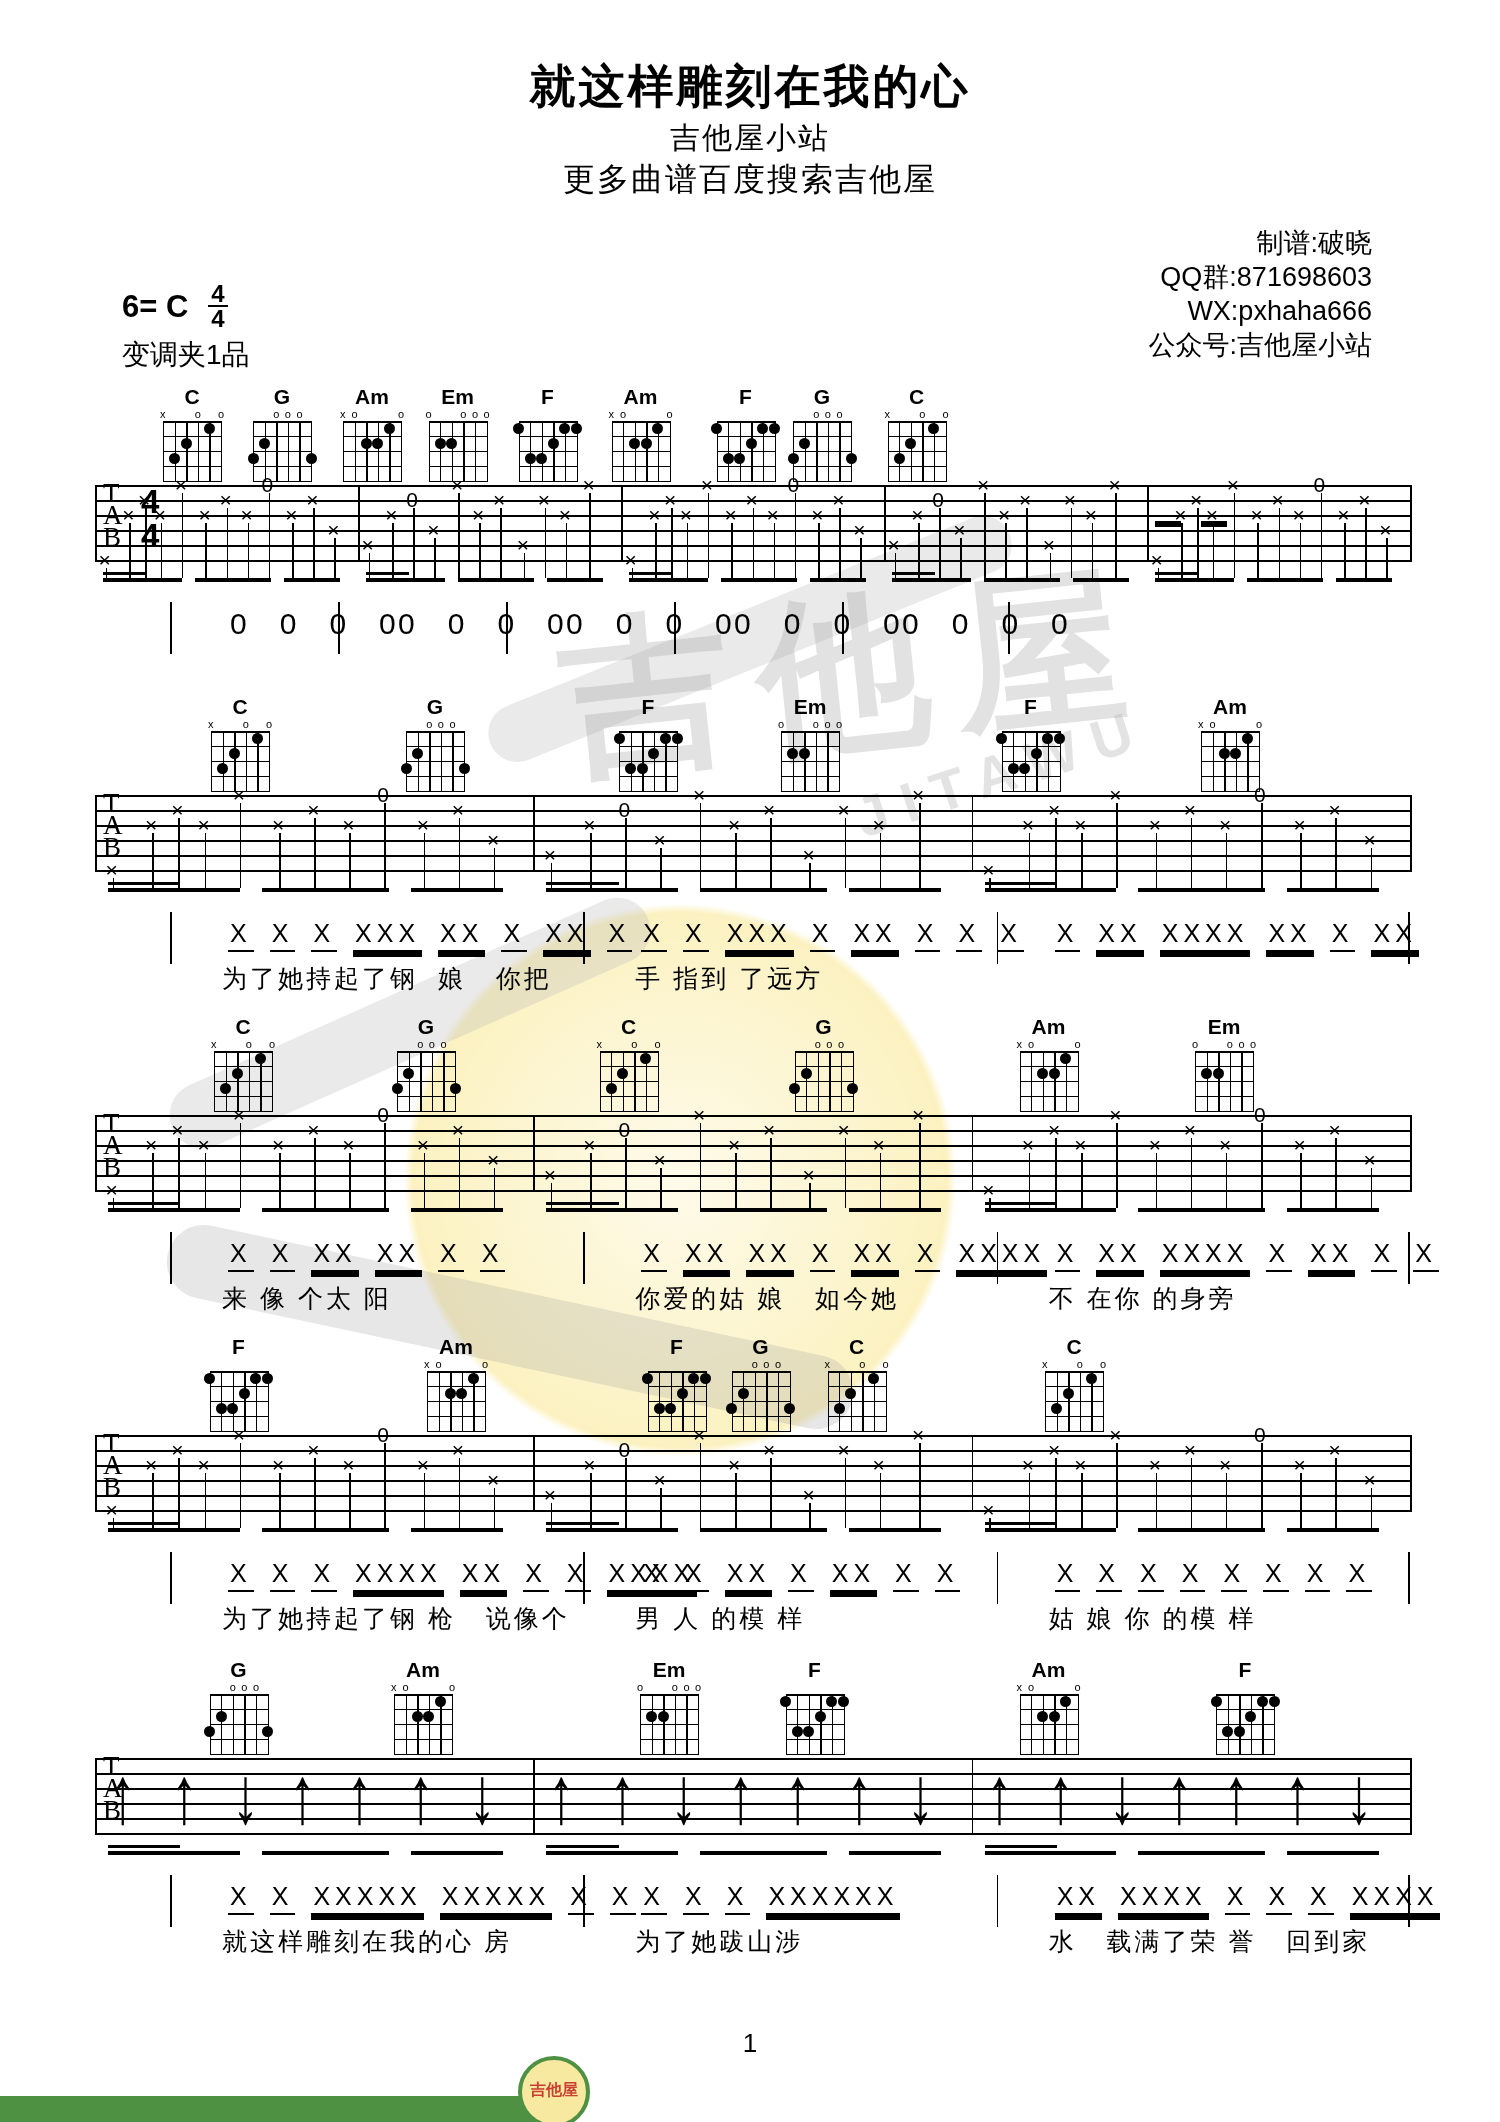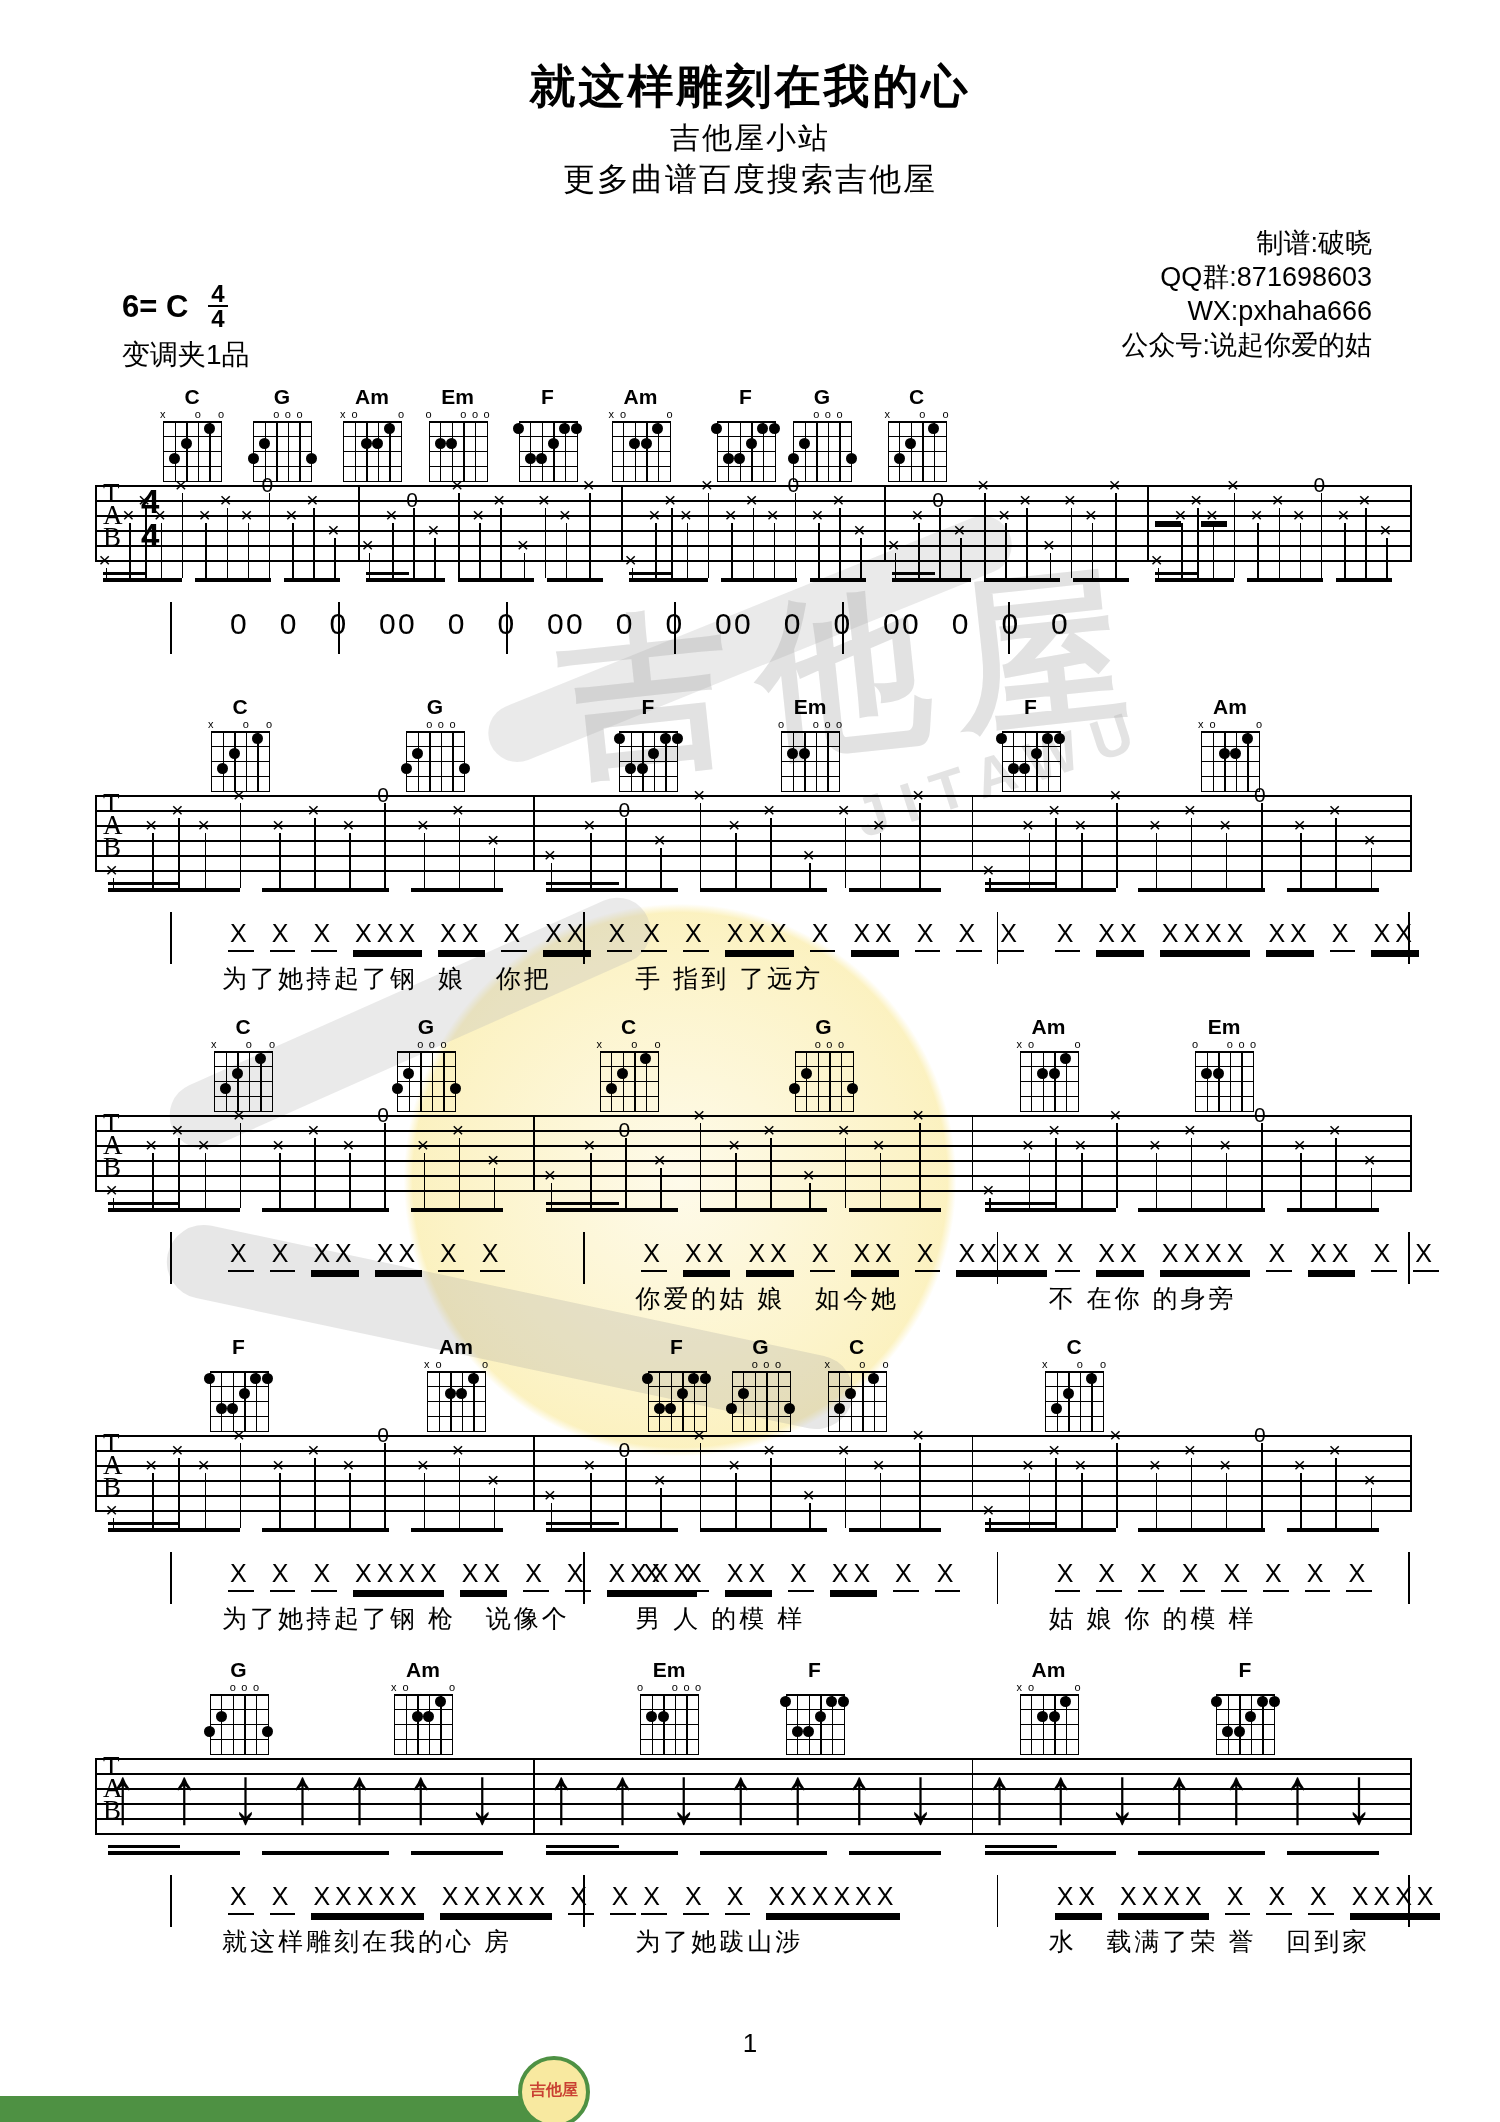--- a/index.html
+++ b/index.html
@@ -67,21 +67,21 @@
   <div class="abs wm-text" style="left:850px;top:740px;font-size:56px;letter-spacing:16px;transform:rotate(-18deg);color:rgba(175,175,175,0.35);">JITAWU</div>
 
   <div class="abs title">就这样雕刻在我的心</div>
   <div class="abs artist">吉他屋小站</div>
   <div class="abs subtitle">更多曲谱百度搜索吉他屋</div>
 
   <div class="abs credits">
     <div>制谱:破晓</div>
     <div>QQ群:871698603</div>
     <div>WX:pxhaha666</div>
-    <div>公众号:说起你爱的姑</div>
+    <div>公众号:吉他屋小站</div>
   </div>
 
   <div class="abs keysig">
     <span>6= C</span><span class="frac"><span class="ft" style="display:block;">4</span><span style="display:block;">4</span></span>
   </div>
   <div class="abs capo">变调夹1品</div>
 
   <div id="systems">
       <div class="abs" style="left: 0px; top: 0px; width: 1500px;">
         <div class="chord" style="left: 157px; top: 385px;">
@@ -976,20 +976,21 @@
           <div class="stem" style="left: 1275.55px; top: 53px; height: 40px;"></div>
           <div class="beam" style="left: 889.817px; top: 93px; width: 131.5px;"></div>
           <div class="beam" style="left: 889.817px; top: 87px; width: 72.325px; height: 3px;"></div>
           <div class="beam" style="left: 1043.23px; top: 93px; width: 127.117px;"></div>
           <div class="beam" style="left: 1192.27px; top: 93px; width: 92.05px;"></div>
         </div>
         <div class="rrow" style="top: 1240px; width: 1240px;">
           <div class="mcell" style="left: 0px; width: 413.333px;">
             <div class="mbar" style="left: 0px;"></div>
             <div class="strums"><span class="sg">X</span><span class="sg">X</span><span class="sg multi">XX</span><span class="sg multi">XX</span><span class="sg">X</span><span class="sg">X</span></div>
+            <div class="lyric">来 像 个太 阳</div>
           </div>
           <div class="mcell" style="left: 413.333px; width: 413.333px;">
             <div class="mbar" style="left: 0px;"></div>
             <div class="strums"><span class="sg">X</span><span class="sg multi">XX</span><span class="sg multi">XX</span><span class="sg">X</span><span class="sg multi">XX</span><span class="sg">X</span><span class="sg multi">XXXX</span></div>
             <div class="lyric">你爱的姑 娘   如今她</div>
           </div>
           <div class="mcell" style="left: 826.667px; width: 413.333px;">
             <div class="mbar" style="left: 0px;"></div>
             <div class="mbar" style="right: 0px;"></div>
             <div class="strums"><span class="sg">X</span><span class="sg multi">XX</span><span class="sg multi">XXXX</span><span class="sg">X</span><span class="sg multi">XX</span><span class="sg">X</span><span class="sg">X</span></div>

